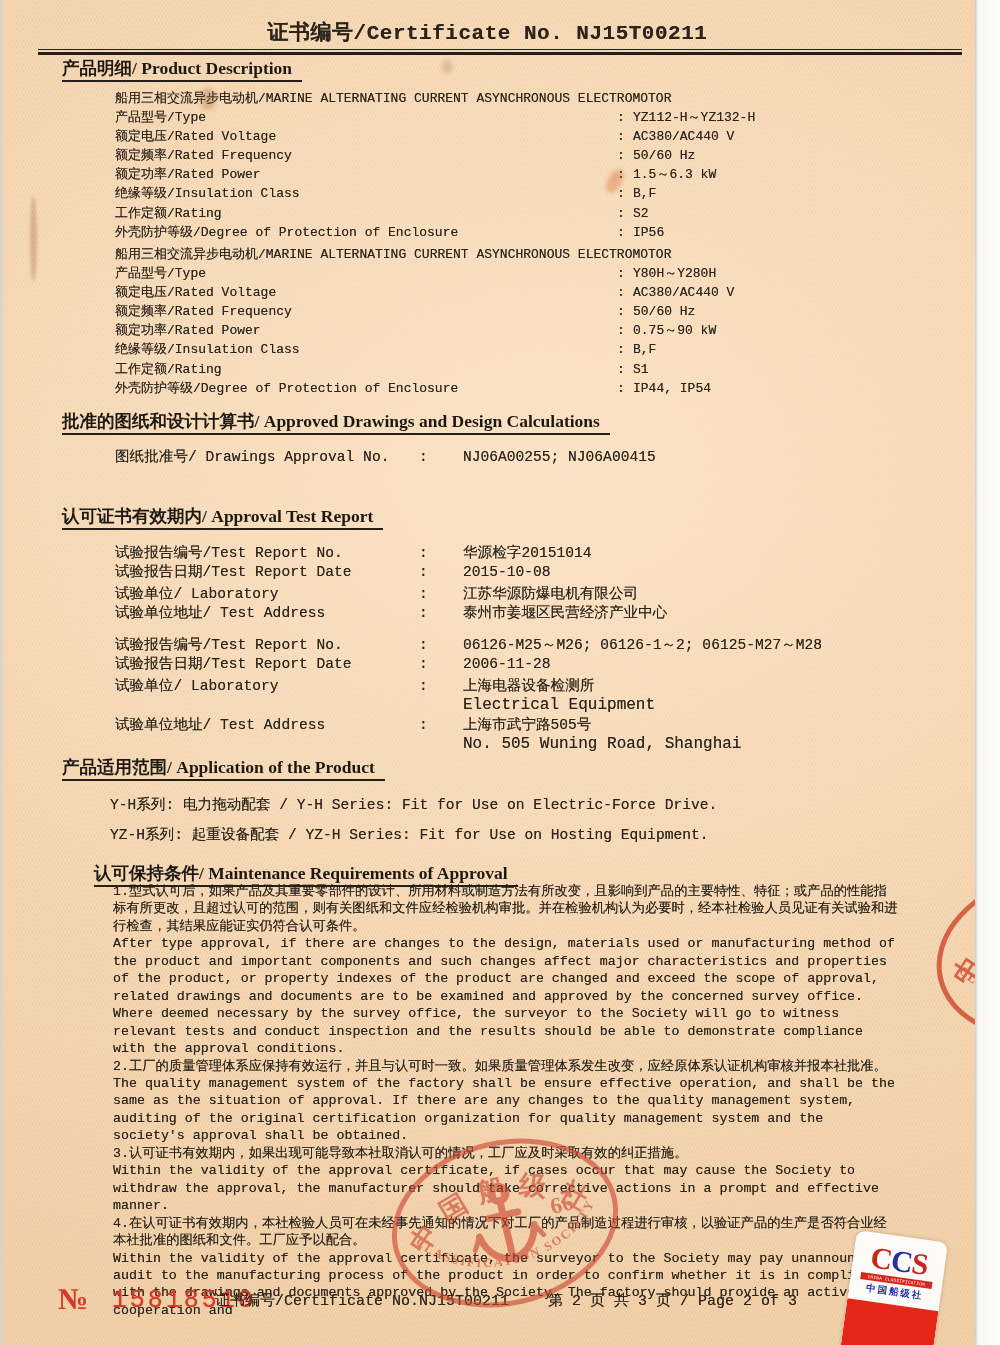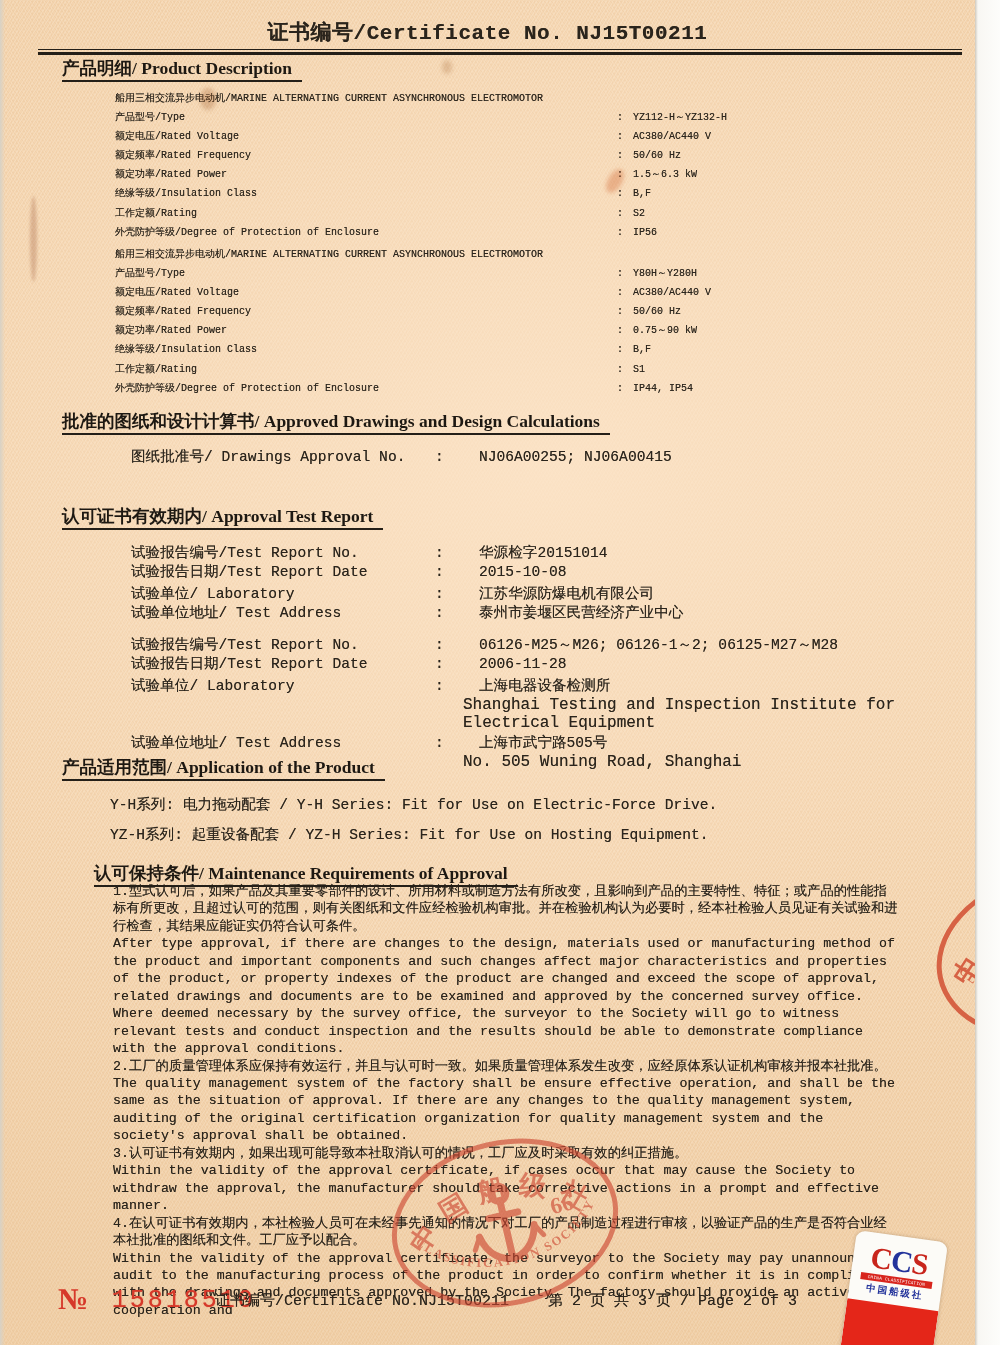--- a/index.html
+++ b/index.html
@@ -24,29 +24,29 @@
   .toprule .thick{margin-top:2px;border-top:3px solid #241f18;}
   
   .h{font-family:"Liberation Serif","DejaVu Serif",serif;font-weight:bold;font-size:17.5px;color:#1d1812;}
   .h .u{display:inline-block;border-bottom:2.2px solid #241f18;padding:0 10px 0 0;}
   .h1{top:56px;left:62px;}
   .h2{top:409px;left:62px;}
   .h3{top:504px;left:62px;}
   .h4{top:755px;left:62px;}
   .h5{top:861px;left:62px;margin-left:32px;}
   
-  .pblock{left:115px;width:845px;font-size:10px;line-height:19.1px;}
+  .pblock{left:115px;width:845px;font-size:13px;line-height:19.1px;}
   .pb1{top:89px;}
   .pb2{top:245px;}
   .prow{display:flex;}
   .prow .lbl{width:502px;flex:none;}
   .prow .colon{width:16px;flex:none;}
   
   .trow{display:flex;font-size:14.6px;line-height:19.1px;}
-  .trow .lbl{width:304px;flex:none;margin-left:16px;}
+  .trow .lbl{width:304px;flex:none;}
   .trow .colon{width:44px;flex:none;}
   .drawings{top:448px;left:115px;width:845px;}
   .tg1{top:544px;left:115px;width:845px;}
   .tg2{top:636px;left:115px;width:845px;}
   .gap2{margin-top:2.5px;}
   .cont{margin-left:348px;}
   
   .app{left:110px;width:860px;font-size:14.6px;line-height:19.1px;}
   .app1{top:796px;} .app2{top:826px;}
   
@@ -219,21 +219,20 @@
   <div class="trow">
       <span class="lbl">试验报告日期/Test Report Date</span>
       <span class="colon">:</span>
       <span class="val">2006-11-28</span>
     </div>
   <div class="trow gap2">
       <span class="lbl">试验单位/ Laboratory</span>
       <span class="colon">:</span>
       <span class="val">上海电器设备检测所</span>
     </div>
-  <div class="cont">Shanghai Testing and Inspection Institute for</div>
   <div class="cont">Electrical Equipment</div>
   <div class="trow gap2">
       <span class="lbl">试验单位地址/ Test Address</span>
       <span class="colon">:</span>
       <span class="val">上海市武宁路505号</span>
     </div>
   <div class="cont">No. 505 Wuning Road, Shanghai</div>
 </div>
 
 <div class="abs h h4"><span class="u">产品适用范围/ Application of the Product</span></div>

